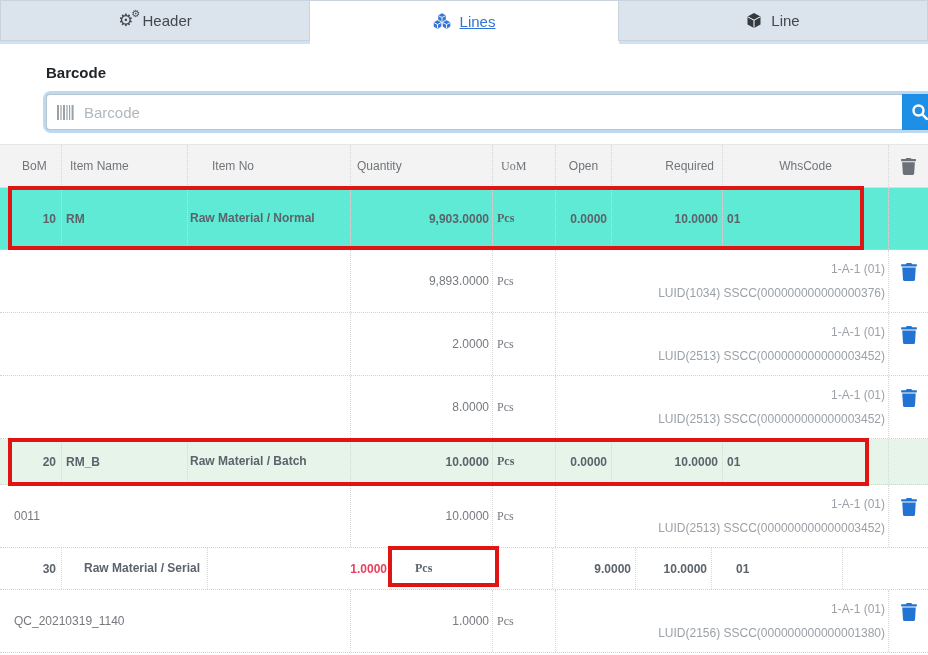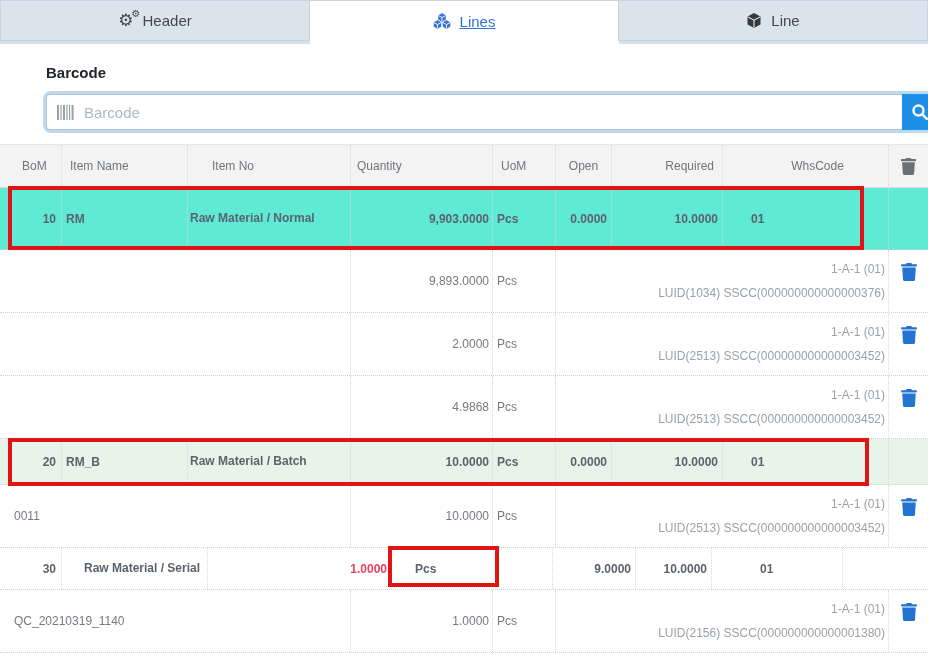--- a/index.html
+++ b/index.html
@@ -47,24 +47,24 @@
   .h62 { height: 62px; } .h63 { height: 63px; } .h46 { height: 46px; } .h42 { height: 42px; gap: 20px; }
 
   .row-parent { font-weight: 700; color: #5c636b; }
   .hl-yellow { background: #5eead4; }
   .hl-green  { background: #e6f4ea; }
 
   .c-bom  { justify-content: flex-end; padding-right: 5px; }
   .c-item { padding-left: 4px; }
   .c-name { padding-left: 2px; line-height: 21px; }
   .c-qty  { justify-content: flex-end; padding-right: 3px; }
-  .c-uom  { padding-left: 4px; }
+  .c-uom  { padding-left: 4px; font-family: Liberation Serif, serif; }
   .c-open { justify-content: flex-end; padding-right: 4px; }
   .c-req  { justify-content: flex-end; padding-right: 4px; }
-  .c-whs  { padding-left: 4px; margin-left: 24px; }
+  .c-whs  { padding-left: 4px; }
   .c-del  { justify-content: center; }
 
   .t-head .c-bom  { justify-content: flex-start; padding-left: 22px; }
   .t-head .c-item { padding-left: 24px; }
   .t-head .c-name { padding-left: 8px; }
   .t-head .c-qty  { justify-content: flex-start; padding-left: 6px; }
   .t-head .c-uom  { padding-left: 8px; }
   .t-head .c-open { justify-content: center; padding-right: 0; text-align: center; }
   .t-head .c-req  { padding-right: 8px; text-align: right; }
   .t-head .c-whs  { justify-content: center; padding-left: 0; }
@@ -217,21 +217,21 @@
         <svg width="16" height="18" viewBox="0 0 448 512">
               <path class="trash-blue" d="M432 32H312l-9.4-18.7A24 24 0 0 0 281.1 0H166.8a23.7 23.7 0 0 0-21.4 13.3L136 32H16A16 16 0 0 0 0 48v32a16 16 0 0 0 16 16h416a16 16 0 0 0 16-16V48a16 16 0 0 0-16-16zM53.2 467a48 48 0 0 0 47.9 45h245.8a48 48 0 0 0 47.9-45L416 128H32z"></path>
             </svg>
         </span>
       </button>
     </div>
   </div>
 
   <div class="t-row detail h63">
     <div class="cell c-ref"></div>
-    <div class="cell c-qty">4.9868</div>
+    <div class="cell c-qty">8.0000</div>
     <div class="cell c-uom">Pcs</div>
     <div class="cell c-pack">
       <span>1-A-1 (01)</span>
       <span>LUID(2513) SSCC(000000000000003452)</span>
     </div>
     <div class="cell c-del">
       <button class="trash-btn">
         <span style="display:flex">
         <svg width="16" height="18" viewBox="0 0 448 512">
               <path class="trash-blue" d="M432 32H312l-9.4-18.7A24 24 0 0 0 281.1 0H166.8a23.7 23.7 0 0 0-21.4 13.3L136 32H16A16 16 0 0 0 0 48v32a16 16 0 0 0 16 16h416a16 16 0 0 0 16-16V48a16 16 0 0 0-16-16zM53.2 467a48 48 0 0 0 47.9 45h245.8a48 48 0 0 0 47.9-45L416 128H32z"></path>

